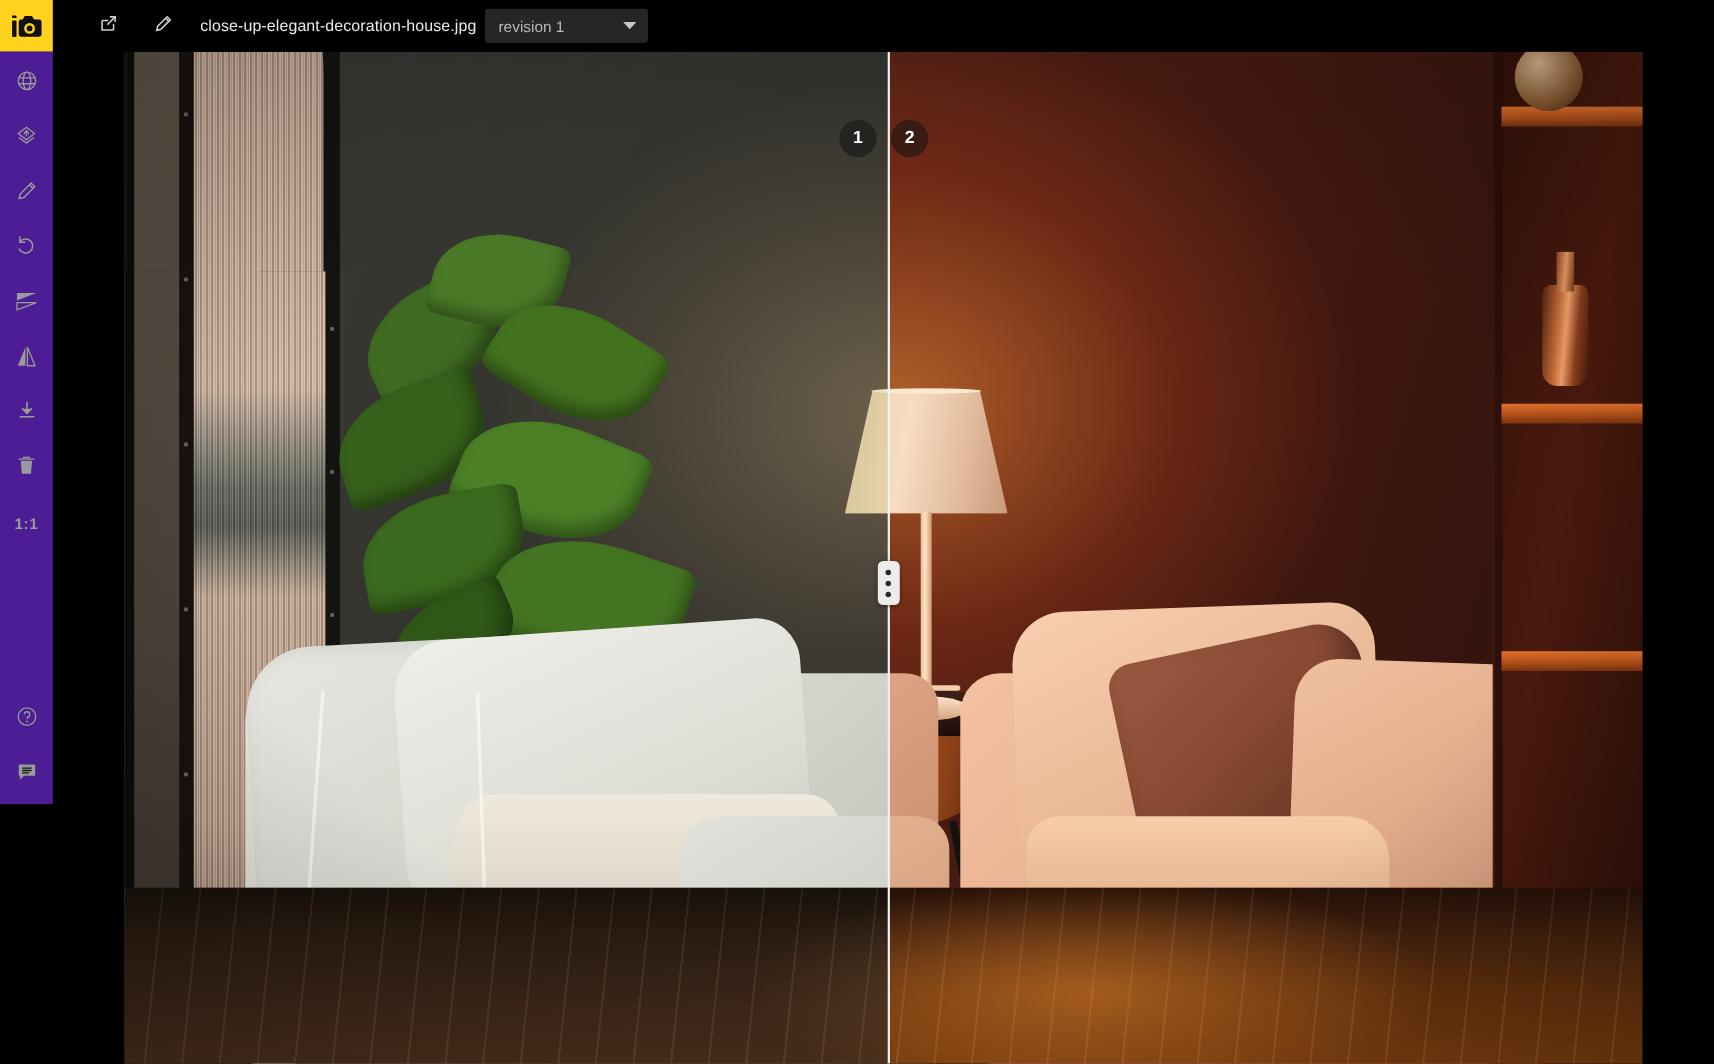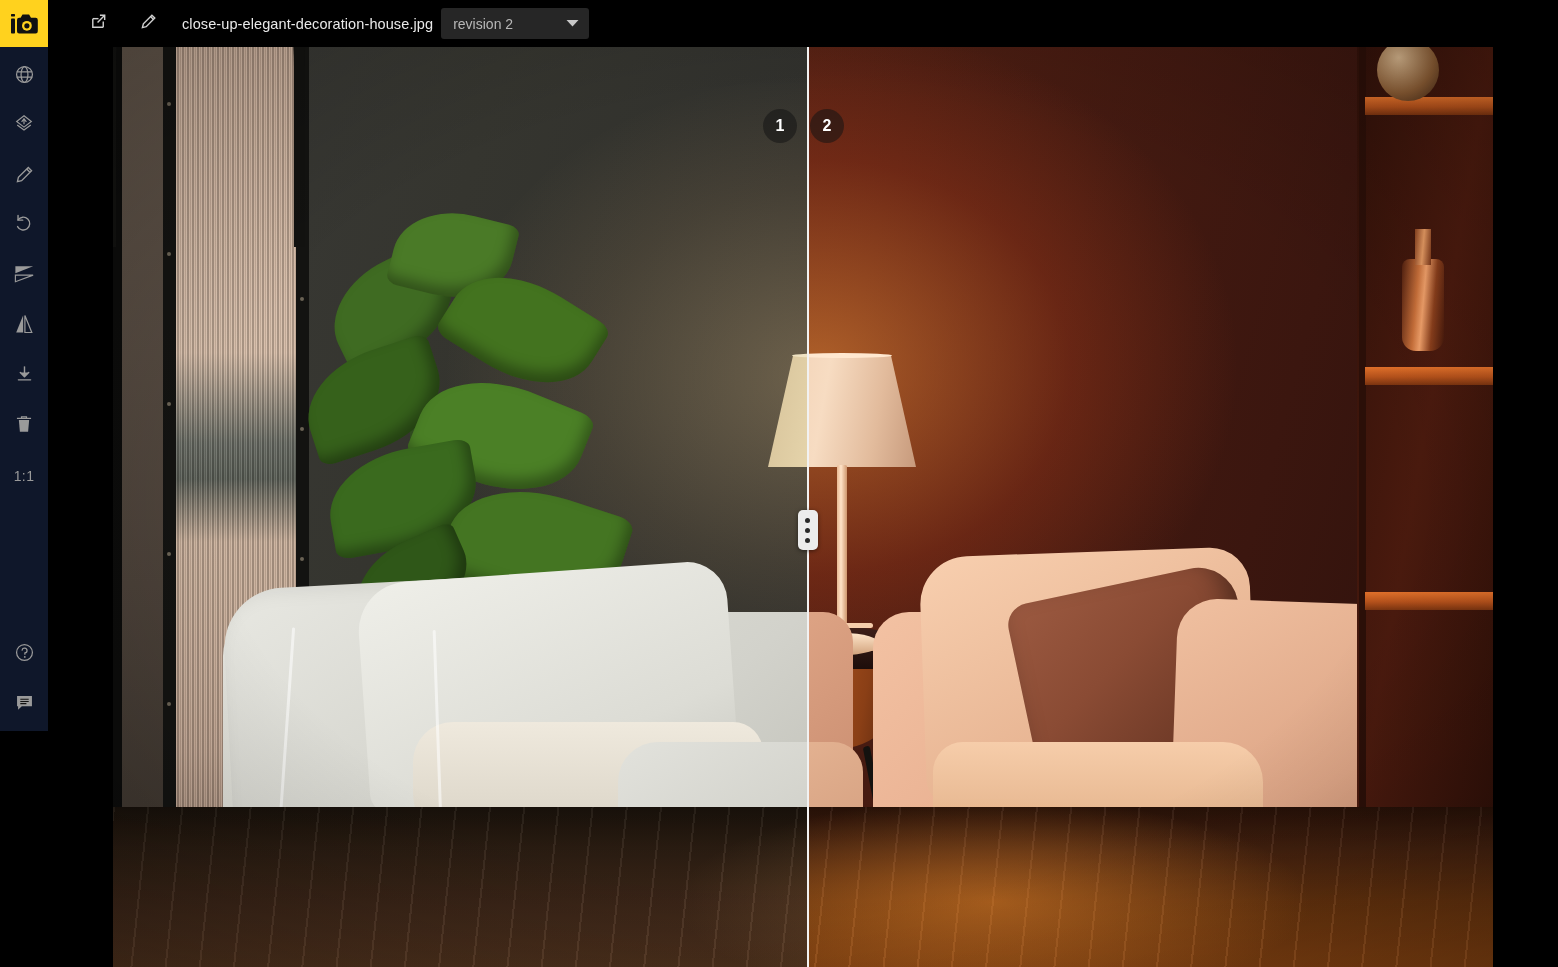--- a/index.html
+++ b/index.html
@@ -37,21 +37,21 @@
     background:#262626; border-radius:3px;
     display:flex; align-items:center; justify-content:space-between;
     padding:0 10px 0 12px; cursor:pointer;
   }
   #revision-label { color:#b7b7b7; font-size:14px; }
   #revision-caret { margin-left:22px; display:flex; }
 
   
   #sidebar {
     position:absolute; left:0; top:47px; width:48px; height:684px;
-    background:#0f172a; z-index:30;
+    background:#4c1d95; z-index:30;font-weight:bold;
   }
   .sb-btn {
     width:48px; height:50px;
     display:flex; align-items:center; justify-content:center;
     cursor:pointer; color:#9a9a9a;
   }
   #sb-top { position:absolute; top:4px; left:0; width:48px; }
   #sb-bottom { position:absolute; bottom:2px; left:0; width:48px; }
   #sb-ratio-label { font-size:14px; color:#9a9a9a; letter-spacing:.4px; }
 
@@ -385,21 +385,21 @@
         <svg width="19" height="19" viewBox="0 0 20 20" fill="none" stroke="#cfcfcf" stroke-width="1.5">
           <path d="M13.6 3.4 l3 3 L7.6 15.4 l-4 1 1-4 z"></path>
           <path d="M12.2 4.8 l3 3"></path>
         </svg>
       </span>
     </div>
 
     <div id="file-title">close-up-elegant-decoration-house.jpg</div>
 
     <div id="revision-select">
-      <span id="revision-label">revision 2</span>
+      <span id="revision-label">revision 1</span>
       <span id="revision-caret">
         <svg width="13" height="9" viewBox="0 0 13 9">
             <path d="M0.5 1 L6.5 7.5 L12.5 1 Z" fill="#c8c8c8"></path>
           </svg>
       </span>
     </div>
   </div>
 
   <div id="sidebar">
     <div id="sb-top">

